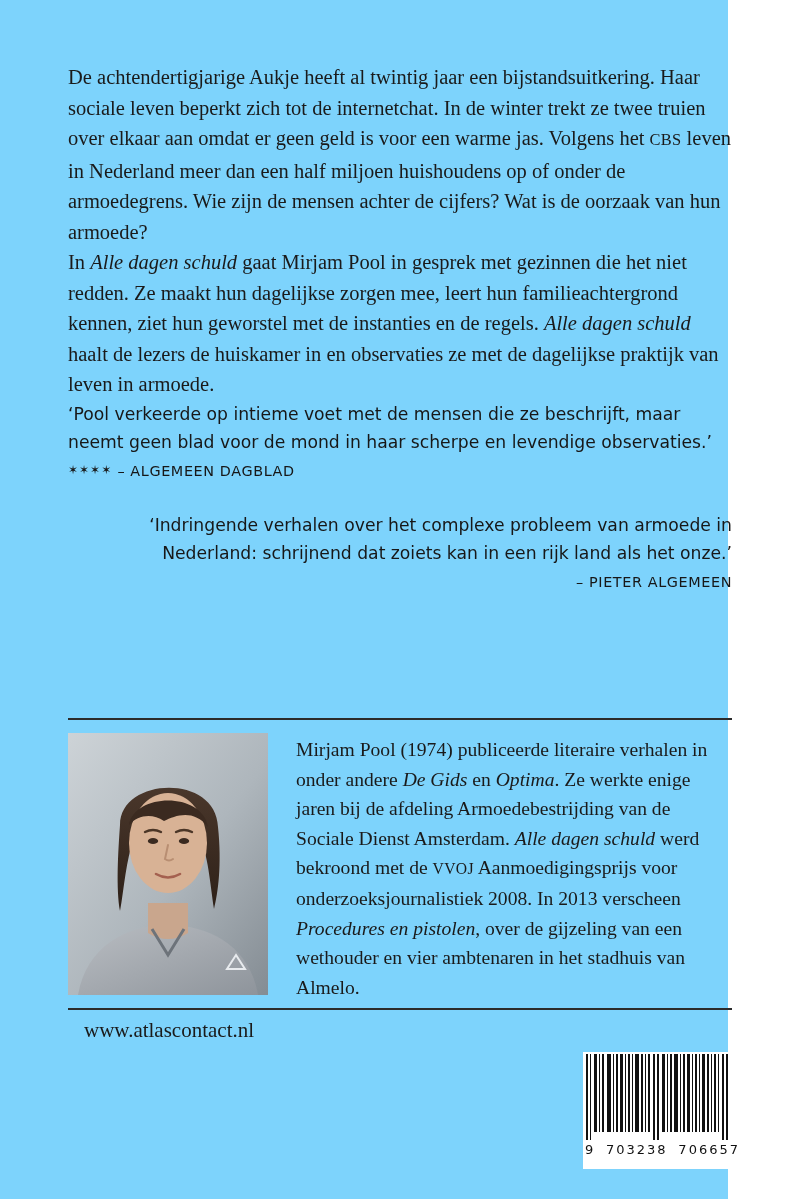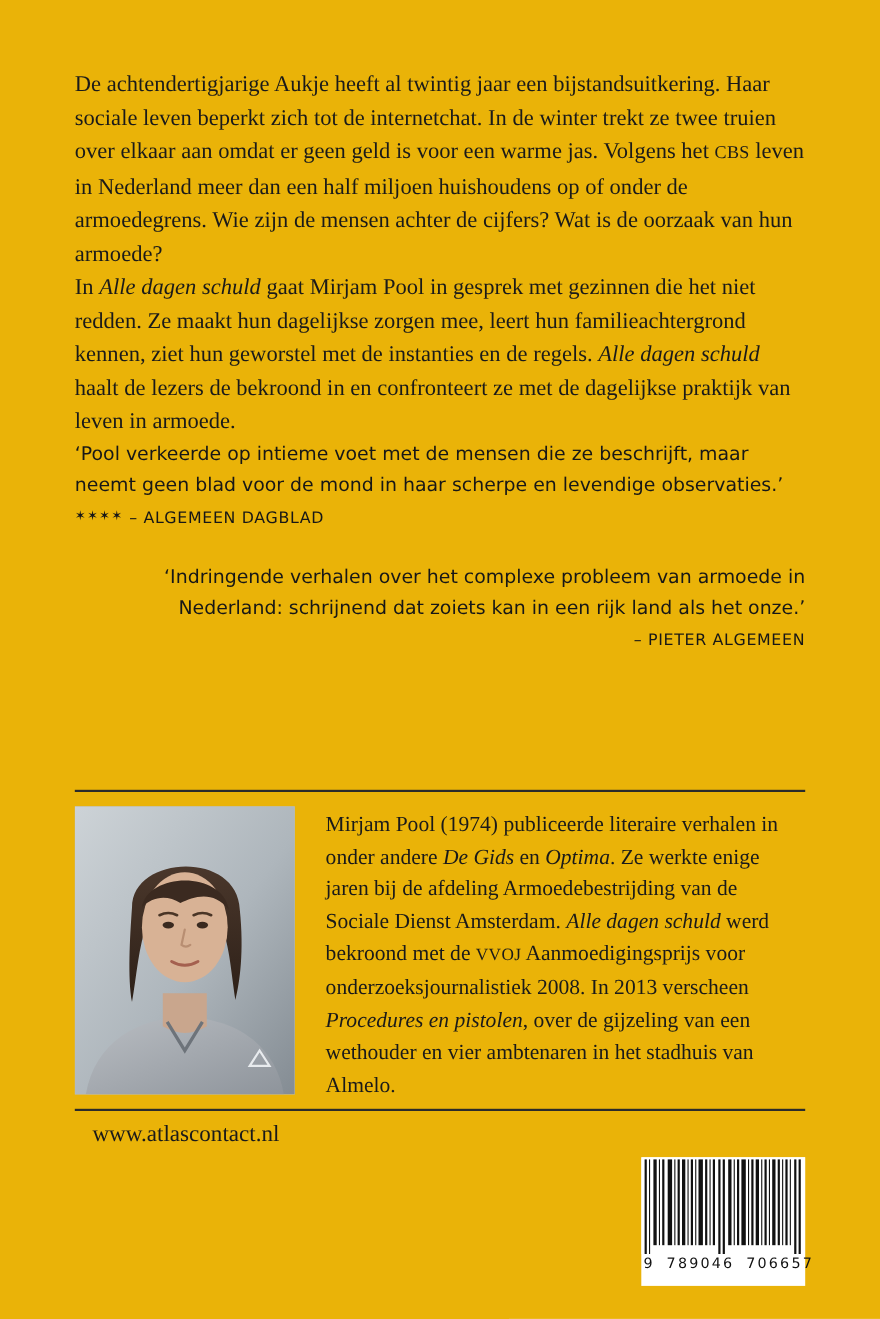--- a/index.html
+++ b/index.html
@@ -11,23 +11,23 @@
     width: 800px;
     height: 1199px;
     font-family: "Liberation Serif", serif;
     color: #1b1b1b;
     position: relative;
     overflow: hidden;
   }
   .page {
     position: absolute;
     left: 0; top: 0;
-    width: 800px;
+    width: 728px;
     height: 1199px;
-    background: #eab308;
+    background: #7dd3fc;
   }
   .content {
     position: absolute;
     left: 68px;
     top: 62px;
     width: 664px;
   }
 
   
   .blurb {
@@ -150,21 +150,21 @@
 </style>
 </head>
 <body>
 
 <div class="page">
 
   <div class="content">
 
     <div class="blurb">
       <p><span>De achtendertigjarige Aukje heeft al twintig jaar een bijstandsuitkering. Haar sociale leven beperkt zich tot de internetchat. In de winter trekt ze twee truien over elkaar aan omdat er geen geld is voor een warme jas. Volgens het </span><span class="smallcaps">CBS</span><span> leven in Nederland meer dan een half miljoen huishoudens op of onder de armoedegrens. Wie zijn de mensen achter de cijfers? Wat is de oorzaak van hun armoede?</span></p>
-      <p><span>In </span><em>Alle dagen schuld</em><span> gaat Mirjam Pool in gesprek met gezinnen die het niet redden. Ze maakt hun dagelijkse zorgen mee, leert hun familieachtergrond kennen, ziet hun geworstel met de instanties en de regels. </span><em>Alle dagen schuld</em><span> haalt de lezers de bekroond in en confronteert ze met de dagelijkse praktijk van leven in armoede.</span></p>
+      <p><span>In </span><em>Alle dagen schuld</em><span> gaat Mirjam Pool in gesprek met gezinnen die het niet redden. Ze maakt hun dagelijkse zorgen mee, leert hun familieachtergrond kennen, ziet hun geworstel met de instanties en de regels. </span><em>Alle dagen schuld</em><span> haalt de lezers de huiskamer in en observaties ze met de dagelijkse praktijk van leven in armoede.</span></p>
     </div>
 
     <div class="quotes">
       <div class="quote"><span>‘Pool verkeerde op intieme voet met de mensen die ze beschrijft, maar neemt geen blad voor de mond in haar scherpe en levendige observaties.’ </span><span class="stars">✶✶✶✶</span><span class="src"> – ALGEMEEN DAGBLAD</span></div>
       <div class="quote"><span>‘Indringende verhalen over het complexe probleem van armoede in Nederland: schrijnend dat zoiets kan in een rijk land als het onze.’</span><br><span class="src">– PIETER ALGEMEEN</span></div>
     </div>
 
   </div>
 
   <div class="rule" id="rule-top"></div>
@@ -257,16 +257,16 @@
         <rect x="116" y="2" width="1" height="78"></rect>
         <rect x="119" y="2" width="3" height="78"></rect>
         <rect x="124" y="2" width="2" height="78"></rect>
         <rect x="128" y="2" width="1" height="78"></rect>
         <rect x="131" y="2" width="2" height="78"></rect>
         <rect x="135" y="2" width="1" height="78"></rect>
         <rect x="139" y="2" width="2" height="86"></rect>
         <rect x="143" y="2" width="2" height="86"></rect>
       </g>
     </svg>
-    <div class="barcode-digits">9  789046  706657</div>
+    <div class="barcode-digits">9  703238  706657</div>
   </div>
 
 </div>
 
 </body></html>

